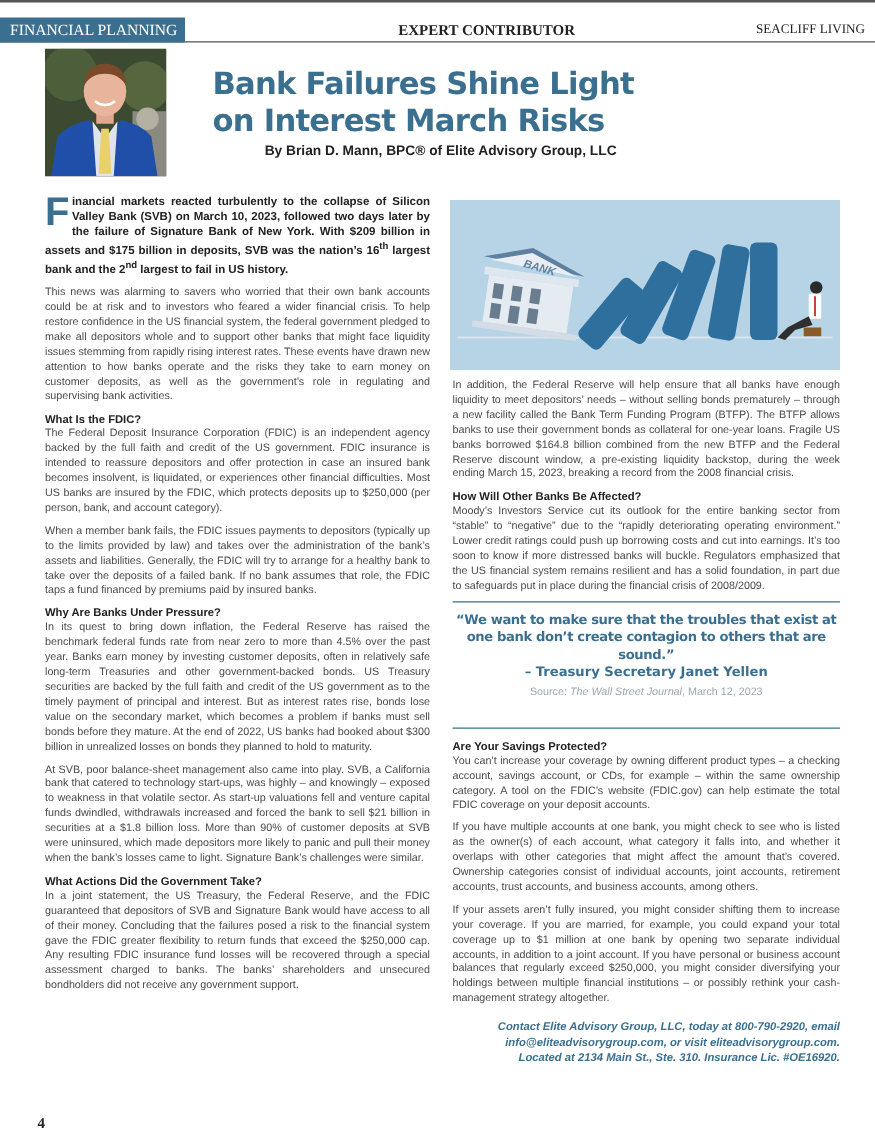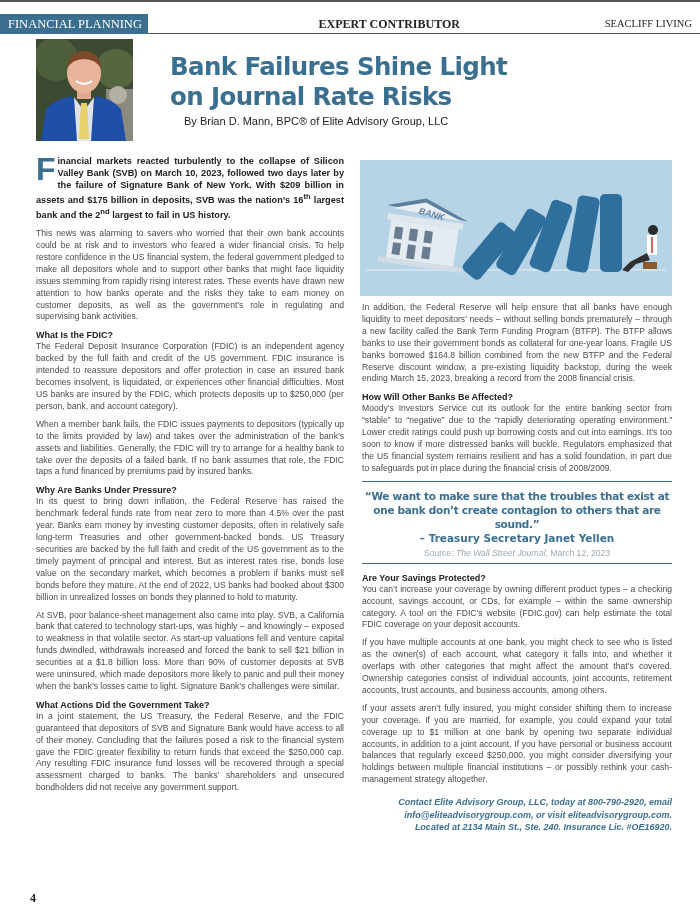--- a/index.html
+++ b/index.html
@@ -12,35 +12,35 @@
     font-family: "Liberation Serif", serif; font-size: 12.5px; line-height: 20px; padding-left: 8px; }
   .header-center { position: absolute; left: 260px; top: 0; width: 200px; text-align: right;
     font-family: "Liberation Serif", serif; font-weight: bold; font-size: 12px; line-height: 20px; color: #222; }
   .header-right { position: absolute; right: 8px; top: 0; font-family: "Liberation Serif", serif;
     font-size: 10.5px; line-height: 20px; color: #222; }
 
   .photo { position: absolute; left: 36px; top: 39px; width: 97px; height: 102px; overflow: hidden; background: #2f3f2b; }
 
   .title { position: absolute; left: 170px; top: 52px; width: 365px; 
     font-family: "DejaVu Sans", sans-serif; font-weight: bold; color: #3b6f8f; font-size: 24.5px; line-height: 30px; letter-spacing: -0.6px; }
-  .byline { position: absolute; left: 184px; top: 115px; width: 365px; text-align: left;
-    font-size: 11px; font-weight: normal; color: #222; }
+  .byline { position: absolute; left: 170px; top: 115px; width: 365px; text-align: center;
+    font-size: 11px; font-weight: bold; color: #222; }
 
   .col { position: absolute; font-size: 8.6px; line-height: 11.9px; color: #4a4a4a; text-align: justify; }
   .col-left { left: 36px; top: 155px; width: 308px; }
   .col-right { left: 362px; top: 302px; width: 310px; }
 
   .lead { font-weight: bold; color: #222; font-size: 9.2px; line-height: 12px; margin-bottom: 7px; text-align: justify; }
   .dropcap { float: left; font-size: 32px; line-height: 24px; color: #3b6f8f; font-weight: bold; margin-right: 2px; margin-top: 2px; font-family: "Liberation Sans", sans-serif; }
   .para { margin-bottom: 6px; }
   .subhead { font-weight: bold; color: #222; font-size: 9px; line-height: 12px; }
 
   .hero { position: absolute; left: 360px; top: 160px; width: 312px; height: 136px; background: #b7d3e6; overflow: hidden; }
 
-  .quote-box { border-top: 1.5px solid #3b6f8f; border-bottom: 1.5px solid #3b6f8f; padding: 7px 0 3px 0; margin: 6px 0 8px 0; text-align: center; }
+  .quote-box { border-top: 1.5px solid #3b6f8f; border-bottom: 1.5px solid #3b6f8f; padding: 7px 0 22px 0; margin: 6px 0 8px 0; text-align: center; }
   .quote-text { font-family: "DejaVu Sans", sans-serif; font-weight: bold; color: #3b6f8f; font-size: 10.5px; line-height: 14px; letter-spacing: -0.3px; }
   .quote-attrib { font-family: "DejaVu Sans", sans-serif; font-weight: bold; color: #3b6f8f; font-size: 10.5px; line-height: 14px; }
   .quote-source { color: #9aa8b2; font-size: 8.6px; margin-top: 3px; }
   .quote-source i { font-style: italic; }
 
   .contact { text-align: right; color: #3b6f8f; font-weight: bold; font-style: italic; font-size: 9px; line-height: 12.5px; margin-top: 10px; }
 
   .page-num { position: absolute; left: 30px; top: 891px; font-family: "Liberation Serif", serif; font-weight: bold; font-size: 12px; color: #222; }
 </style>
 </head>
@@ -66,21 +66,21 @@
     <path d="M45 64 L51 64 L53 100 L43 100 Z" fill="#e8d06a"></path>
     <rect x="41" y="48" width="14" height="12" fill="#e0a98f"></rect>
     <ellipse cx="48" cy="34" rx="17" ry="20" fill="#e8b59c"></ellipse>
     <path d="M31 30 Q32 12 48 12 Q64 12 65 30 Q60 20 48 20 Q36 20 31 30 Z" fill="#7a4a2b"></path>
     <path d="M40 42 Q48 48 56 42" stroke="#fff" stroke-width="2" fill="none"></path>
   </svg>
 </div>
 
 <div class="title">
   <div>Bank Failures Shine Light</div>
-  <div>on Journal Rate Risks</div>
+  <div>on Interest March Risks</div>
 </div>
 <div class="byline">By Brian D. Mann, BPC® of Elite Advisory Group, LLC</div>
 
 <div class="hero">
   <svg width="312" height="136" viewBox="0 0 312 136">
     <rect width="312" height="136" fill="#b7d3e6"></rect>
     <line x1="6" y1="110" x2="306" y2="110" stroke="#d7e6f0" stroke-width="1.5"></line>
 
     <g transform="rotate(8 60 85)">
       <polygon points="22,50 60,38 104,55" fill="#5d7fa0"></polygon>
@@ -142,17 +142,17 @@
   </div>
 
   <div class="subhead">Are Your Savings Protected?</div>
   <p class="para">You can’t increase your coverage by owning different product types – a checking account, savings account, or CDs, for example – within the same ownership category. A tool on the FDIC’s website (FDIC.gov) can help estimate the total FDIC coverage on your deposit accounts.</p>
   <p class="para">If you have multiple accounts at one bank, you might check to see who is listed as the owner(s) of each account, what category it falls into, and whether it overlaps with other categories that might affect the amount that’s covered. Ownership categories consist of individual accounts, joint accounts, retirement accounts, trust accounts, and business accounts, among others.</p>
   <p class="para">If your assets aren’t fully insured, you might consider shifting them to increase your coverage. If you are married, for example, you could expand your total coverage up to $1 million at one bank by opening two separate individual accounts, in addition to a joint account. If you have personal or business account balances that regularly exceed $250,000, you might consider diversifying your holdings between multiple financial institutions – or possibly rethink your cash-management strategy altogether.</p>
 
   <div class="contact">
     <div>Contact Elite Advisory Group, LLC, today at 800-790-2920, email</div>
     <div>info@eliteadvisorygroup.com, or visit eliteadvisorygroup.com.</div>
-    <div>Located at 2134 Main St., Ste. 240. Insurance Lic. #OE16920.</div>
+    <div>Located at 2134 Main St., Ste. 310. Insurance Lic. #OE16920.</div>
   </div>
 </div>
 
 <div class="page-num">4</div>
 
 </body></html>

